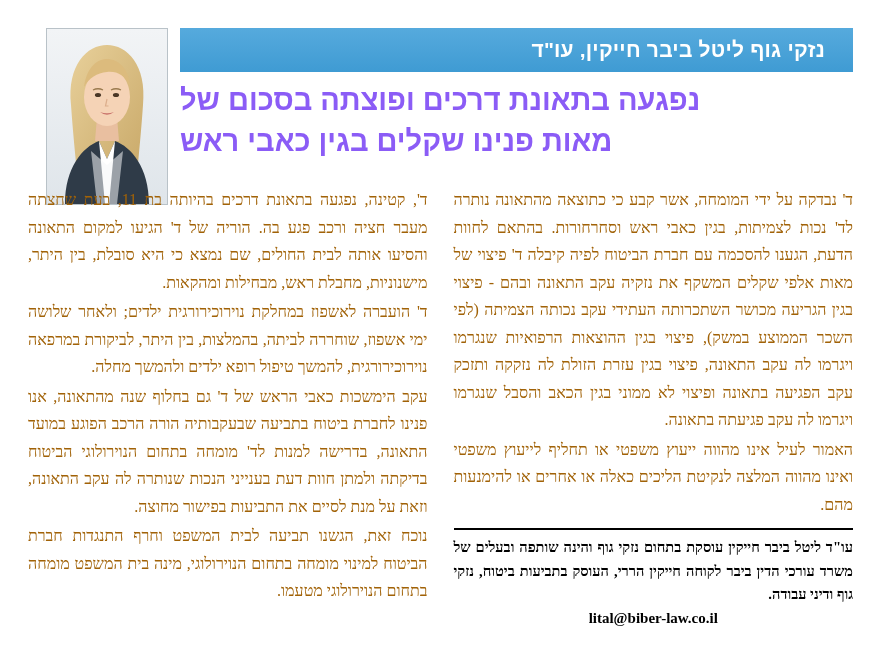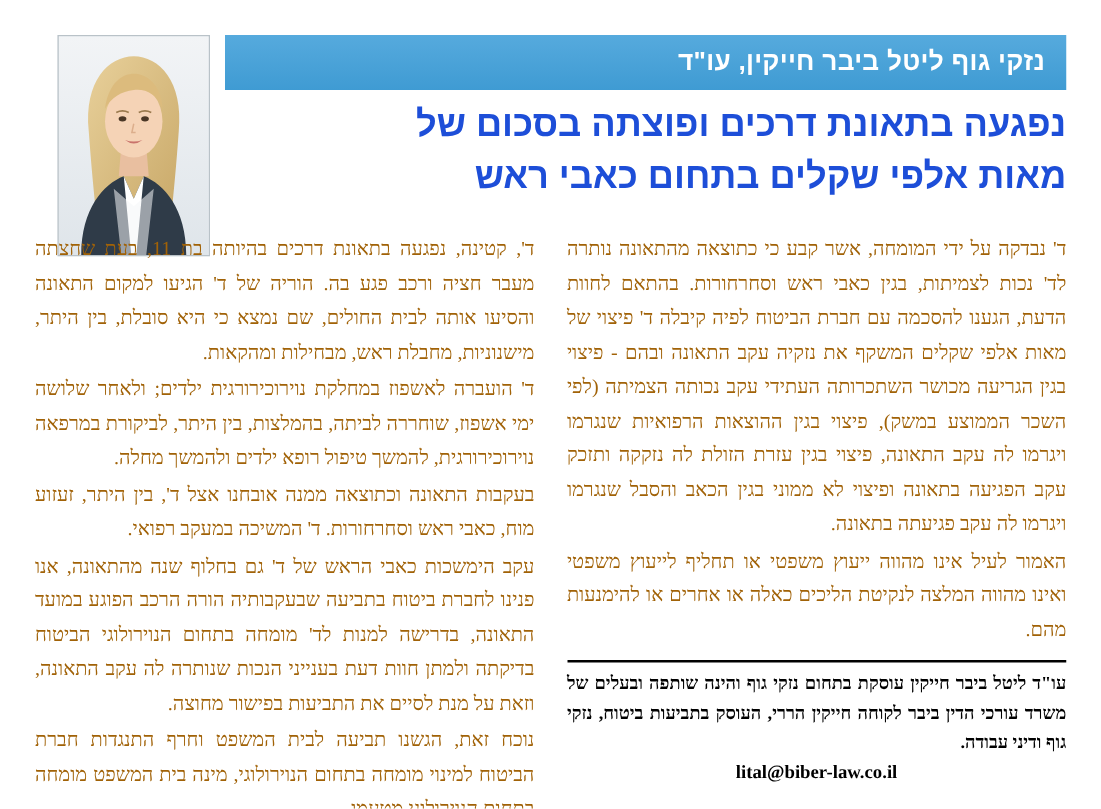--- a/index.html
+++ b/index.html
@@ -22,21 +22,21 @@
     position: absolute;
     top: 28px;
     right: 28px;
     left: 180px;
     height: 44px;
     background: #4ba3d8;
     background: linear-gradient(180deg, #56aadd 0%, #3f9bd3 100%);
     display: flex;
     align-items: center;
     justify-content: flex-start;
-    padding-right: 17px;
+    padding-right: 28px;
     box-sizing: border-box;
   }
   .header-band .byline {
     color: #ffffff;
     font-size: 21px;
     font-weight: bold;
     letter-spacing: 0.2px;
     font-family: "Liberation Sans", "DejaVu Sans", sans-serif;
     direction: rtl;
   }
@@ -53,22 +53,22 @@
     overflow: hidden;
   }
   .portrait svg { display: block; width: 100%; height: 100%; }
 
   
   .headline {
     position: absolute;
     top: 80px;
     right: 28px;
     left: 180px;
-    text-align: right;
-    color: #1d4ed8;
+    text-align: left;
+    color: #8b5cf6;
     font-family: "Liberation Sans", "DejaVu Sans", sans-serif;
     font-weight: bold;
     font-size: 29px;
     line-height: 1.42;
     direction: rtl;
   }
 
   
   .columns {
     position: absolute;
@@ -165,35 +165,34 @@
 
       <path d="M18 175 C18 138 36 118 52 112 L60 130 L68 112 C84 118 102 138 102 175 Z" fill="#2f3b48"></path>
 
       <path d="M52 112 L60 130 L68 112 L62 175 L58 175 Z" fill="#ffffff"></path>
       <path d="M44 122 L60 136 L76 122 L70 175 L50 175 Z" fill="#f4f6f8" opacity="0.55"></path>
     </svg>
   </div>
 
   <div class="headline">
     <div>נפגעה בתאונת דרכים ופוצתה בסכום של</div>
-    <div>מאות אלפי שקלים בתחום כאבי ראש</div>
+    <div>מאות פנינו שקלים בגין כאבי ראש</div>
   </div>
 
   <div class="columns">
 
     <div class="col right">
       <p class="para">ד' נבדקה על ידי המומחה, אשר קבע כי כתוצאה מהתאונה נותרה לד' נכות לצמיתות, בגין כאבי ראש וסחרחורות. בהתאם לחוות הדעת, הגענו להסכמה עם חברת הביטוח לפיה קיבלה ד' פיצוי של מאות אלפי שקלים המשקף את נזקיה עקב התאונה ובהם - פיצוי בגין הגריעה מכושר השתכרותה העתידי עקב נכותה הצמיתה (לפי השכר הממוצע במשק), פיצוי בגין ההוצאות הרפואיות שנגרמו ויגרמו לה עקב התאונה, פיצוי בגין עזרת הזולת לה נזקקה ותזכק עקב הפגיעה בתאונה ופיצוי לא ממוני בגין הכאב והסבל שנגרמו ויגרמו לה עקב פגיעתה בתאונה.</p>
       <p class="para">האמור לעיל אינו מהווה ייעוץ משפטי או תחליף לייעוץ משפטי ואינו מהווה המלצה לנקיטת הליכים כאלה או אחרים או להימנעות מהם.</p>
       <div class="sig-rule"></div>
       <p class="sig">עו"ד ליטל ביבר חייקין עוסקת בתחום נזקי גוף והינה שותפה ובעלים של משרד עורכי הדין ביבר לקוחה חייקין הררי, העוסק בתביעות ביטוח, נזקי גוף ודיני עבודה.</p>
       <p class="sig-email">lital@biber-law.co.il</p>
     </div>
 
     <div class="col left">
       <p class="para">ד', קטינה, נפגעה בתאונת דרכים בהיותה בת 11, בעת שחצתה מעבר חציה ורכב פגע בה. הוריה של ד' הגיעו למקום התאונה והסיעו אותה לבית החולים, שם נמצא כי היא סובלת, בין היתר, מישנוניות, מחבלת ראש, מבחילות ומהקאות.</p>
       <p class="para">ד' הועברה לאשפוז במחלקת נוירוכירורגית ילדים; ולאחר שלושה ימי אשפוז, שוחררה לביתה, בהמלצות, בין היתר, לביקורת במרפאה נוירוכירורגית, להמשך טיפול רופא ילדים ולהמשך מחלה.</p>
-      <p class="para">בעקבות התאונה וכתוצאה ממנה אובחנו אצל ד', בין היתר, זעזוע מוח, כאבי ראש וסחרחורות. ד' המשיכה במעקב רפואי.</p>
       <p class="para">עקב הימשכות כאבי הראש של ד' גם בחלוף שנה מהתאונה, אנו פנינו לחברת ביטוח בתביעה שבעקבותיה הורה הרכב הפוגע במועד התאונה, בדרישה למנות לד' מומחה בתחום הנוירולוגי הביטוח בדיקתה ולמתן חוות דעת בענייני הנכות שנותרה לה עקב התאונה, וזאת על מנת לסיים את התביעות בפישור מחוצה.</p>
       <p class="para">נוכח זאת, הגשנו תביעה לבית המשפט וחרף התנגדות חברת הביטוח למינוי מומחה בתחום הנוירולוגי, מינה בית המשפט מומחה בתחום הנוירולוגי מטעמו.</p>
     </div>
 
   </div>
 </div>
 
 </body></html>

